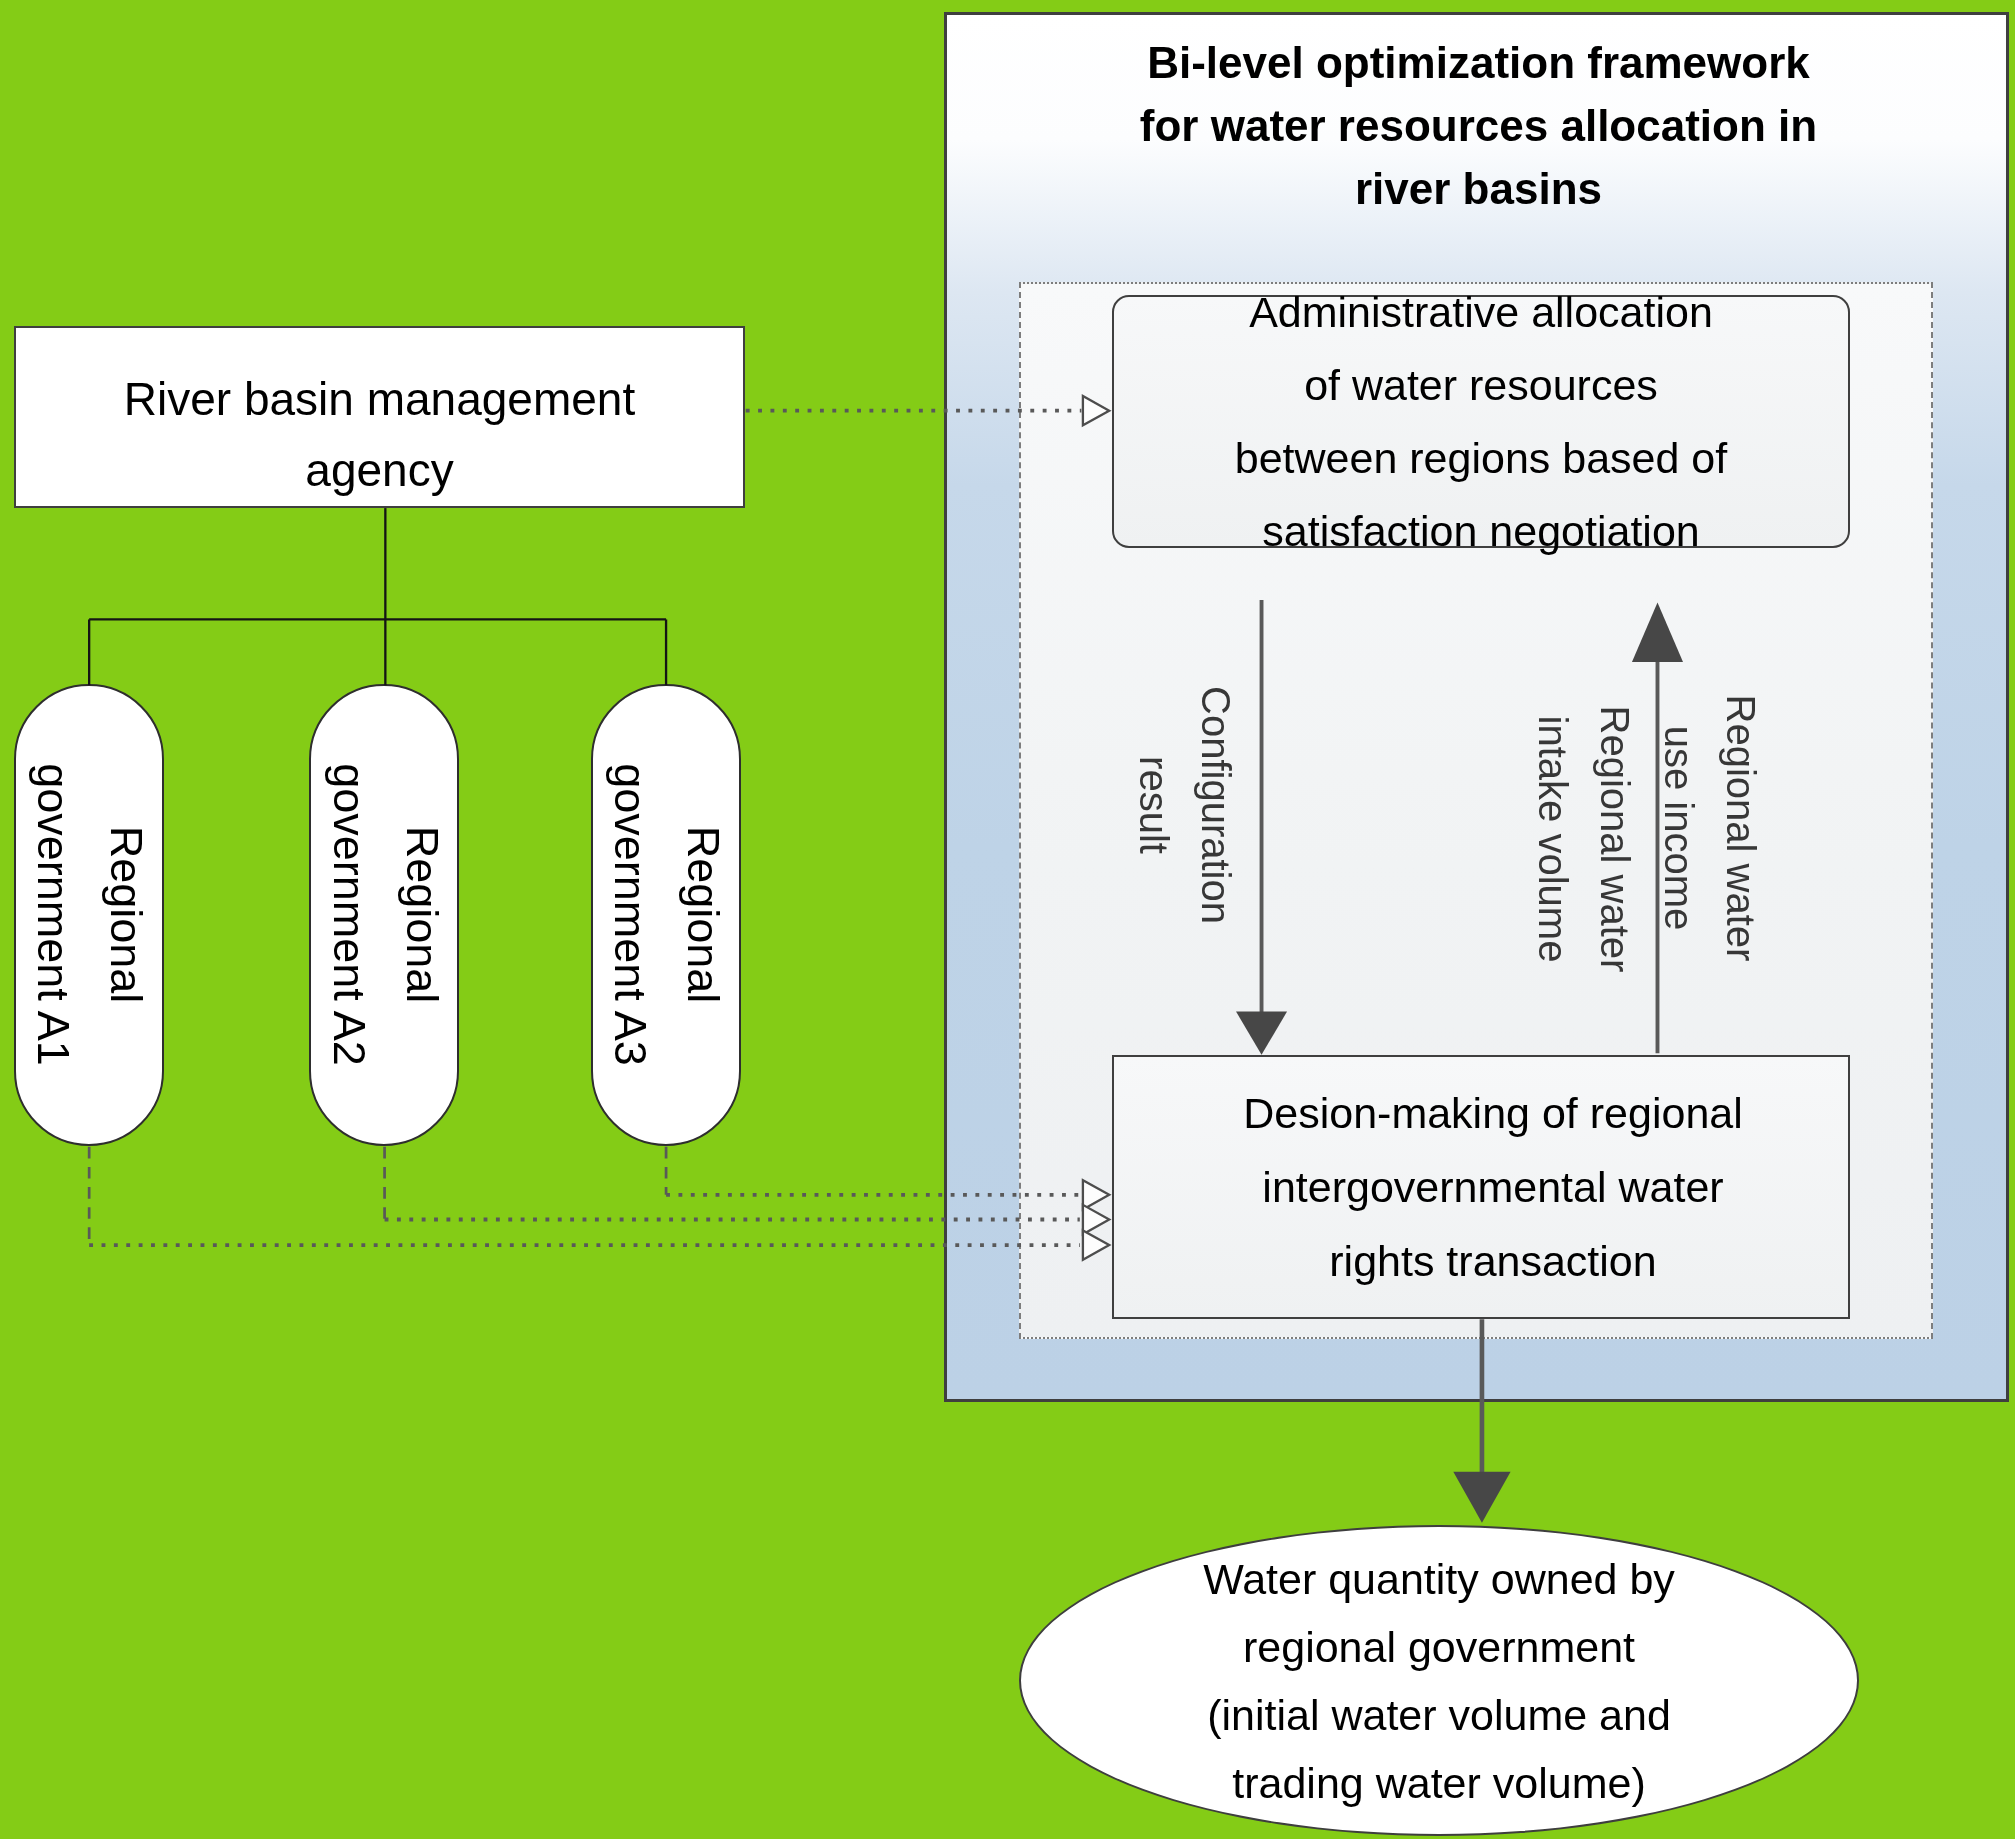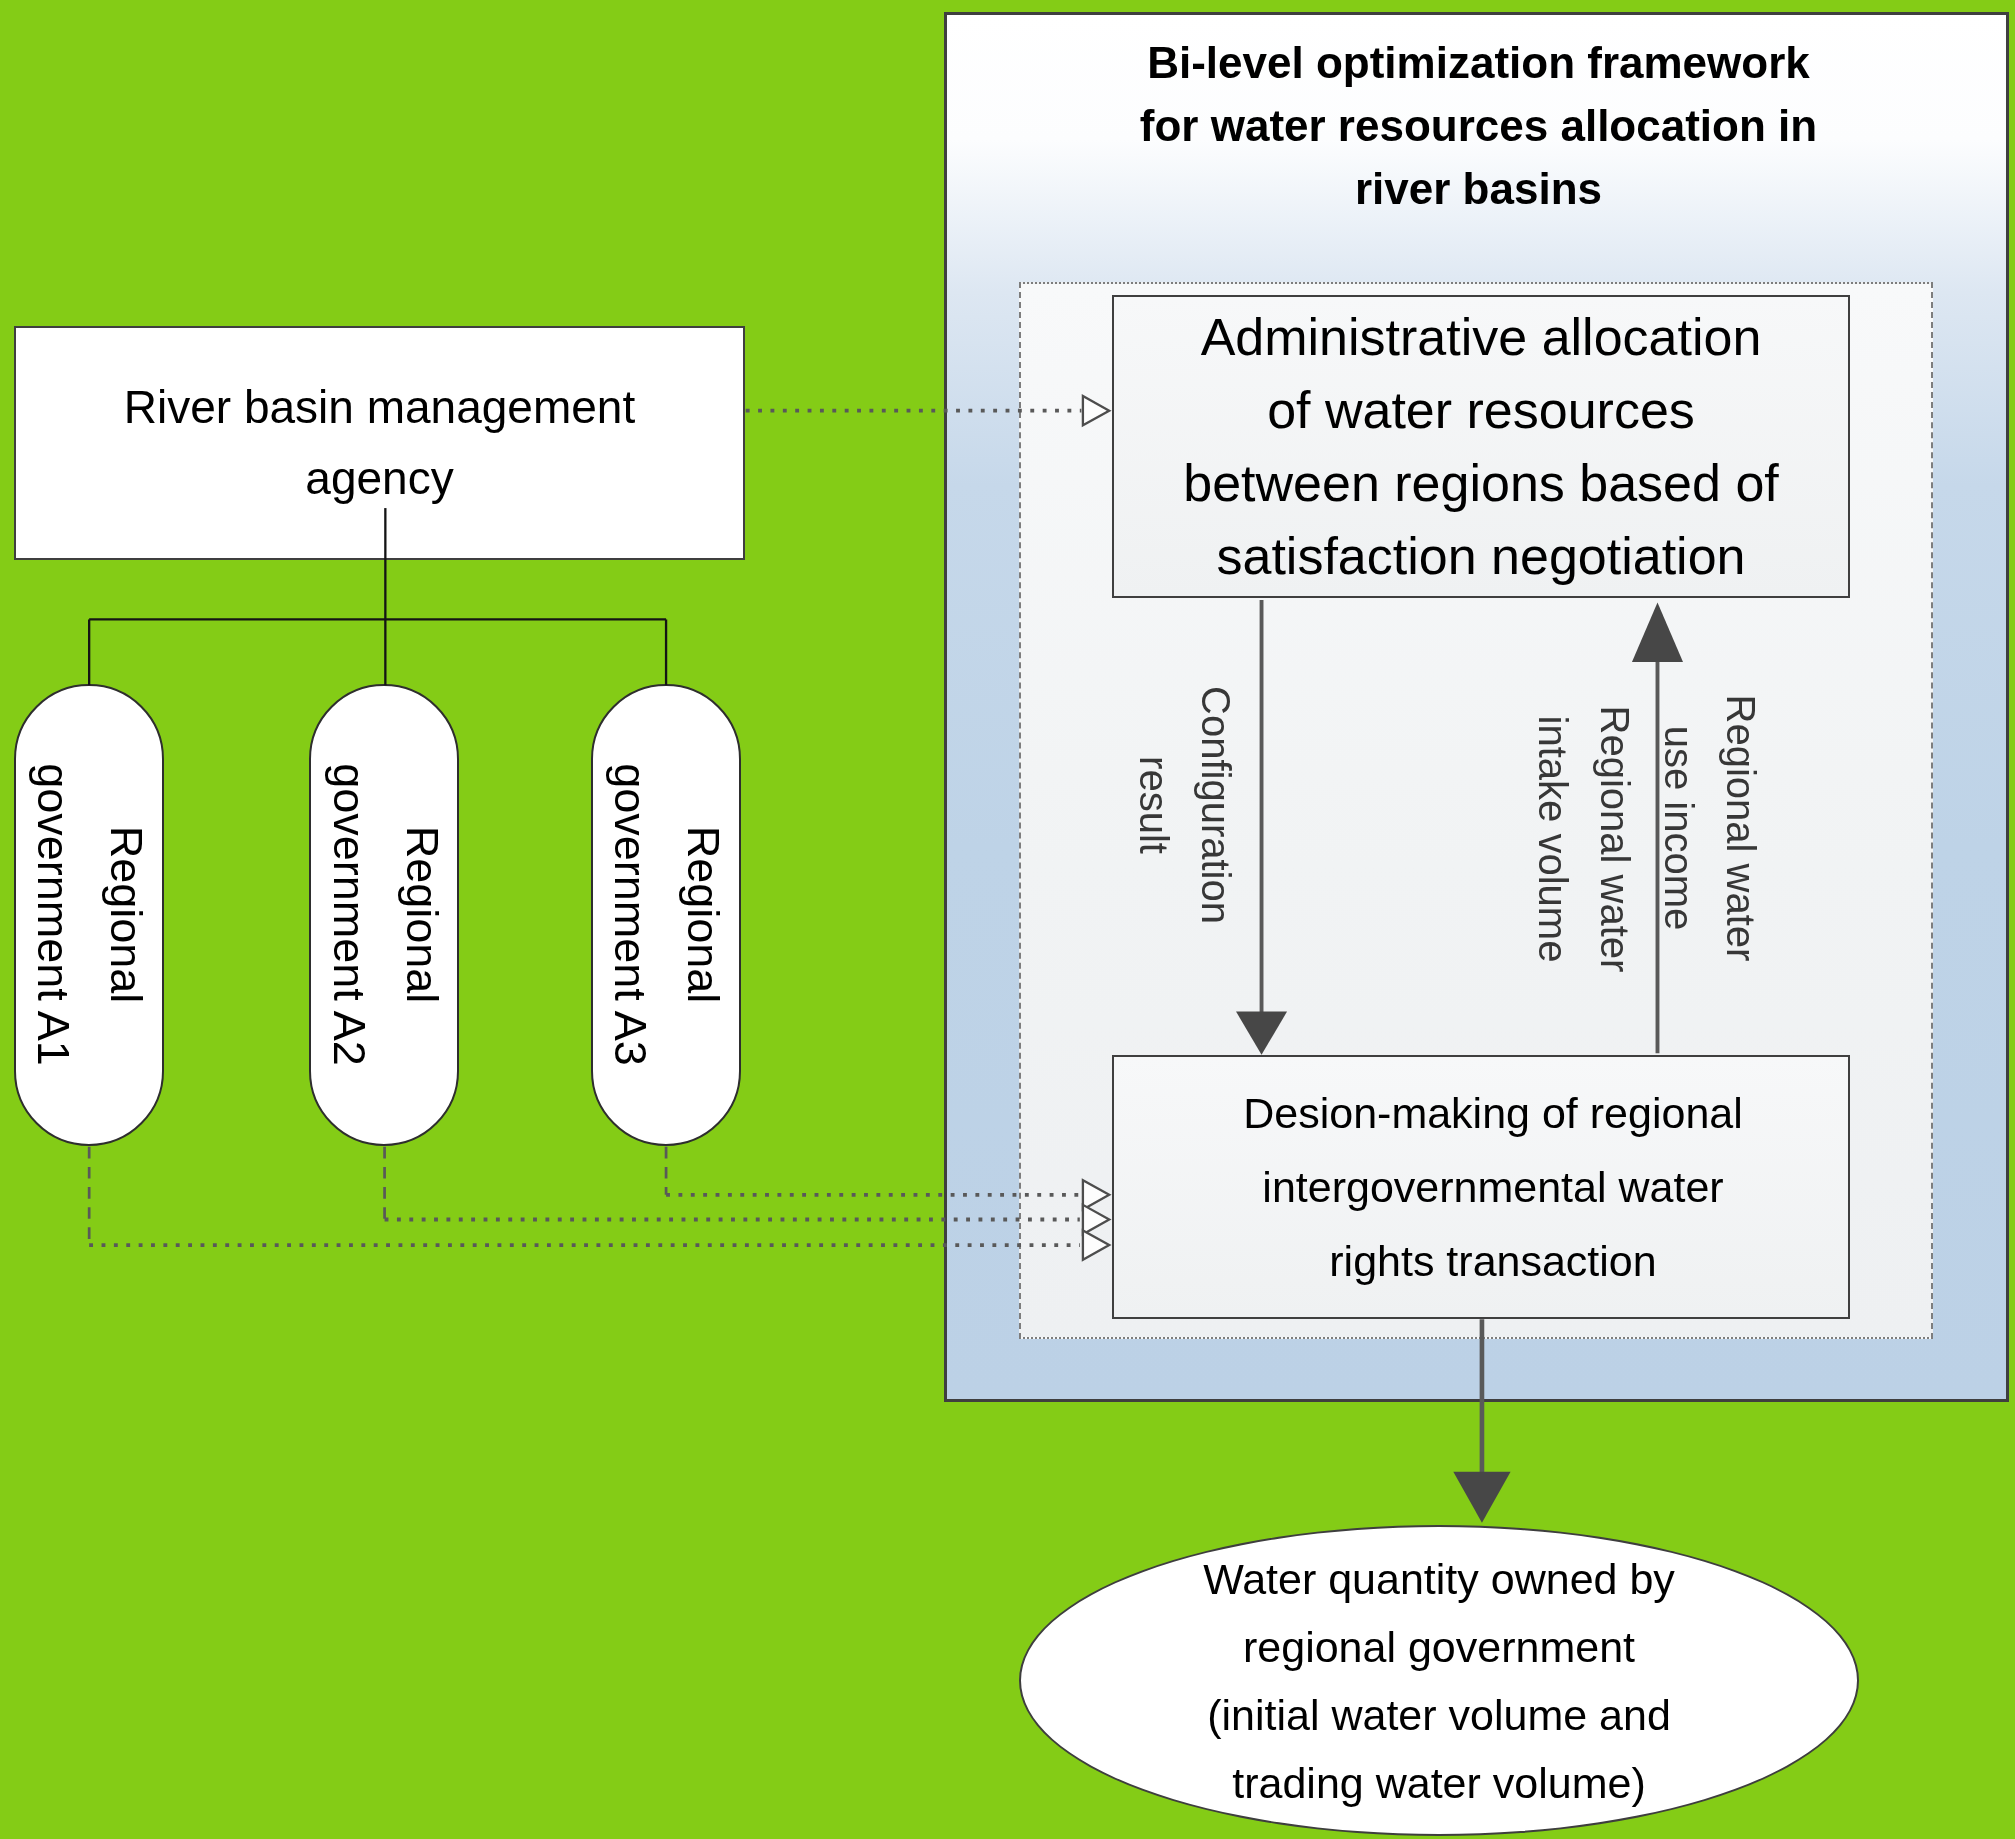--- a/index.html
+++ b/index.html
@@ -23,28 +23,28 @@
     box-sizing:border-box;
     border-width:2.3px;border-style:dotted dashed;border-color:#7d7d7d;
     background:linear-gradient(180deg,#f8f9fa 0%,#f1f3f4 55%,#eef0f2 100%);
   }
   .node-box{
     position:absolute;box-sizing:border-box;border:2.3px solid #3f3f3f;
     background:linear-gradient(180deg,#f7f8f9 0%,#eff1f2 100%);
     display:flex;align-items:center;justify-content:center;
     text-align:center;color:#000;
   }
-  .admin-box{left:1112px;top:295px;width:738px;height:303px;font-size:52px;line-height:73px;}
+  .admin-box{left:1112px;top:295px;width:738px;height:253px;font-size:43px;line-height:73px;border-radius:17px;}
   .desion-box{left:1112px;top:1055px;width:738px;height:264px;font-size:43px;line-height:74px;padding-left:24px;}
 
   
   .agency-box{
-    position:absolute;left:14px;top:326px;width:731px;height:234px;
+    position:absolute;left:14px;top:326px;width:731px;height:182px;
     box-sizing:border-box;border:2.3px solid #3f3f3f;background:#ffffff;
-    display:flex;align-items:center;justify-content:center;
+    display:flex;align-items:flex-end;justify-content:center;
     text-align:center;font-size:46px;line-height:71px;color:#000;
   }
   .capsule{
     position:absolute;top:684px;width:150px;height:462px;
     box-sizing:border-box;border:2.3px solid #2e2e2e;border-radius:75px;
     background:#ffffff;
   }
   .capsule-label{
     position:absolute;width:480px;height:147px;
     text-align:center;font-size:45px;line-height:73px;color:#000;

